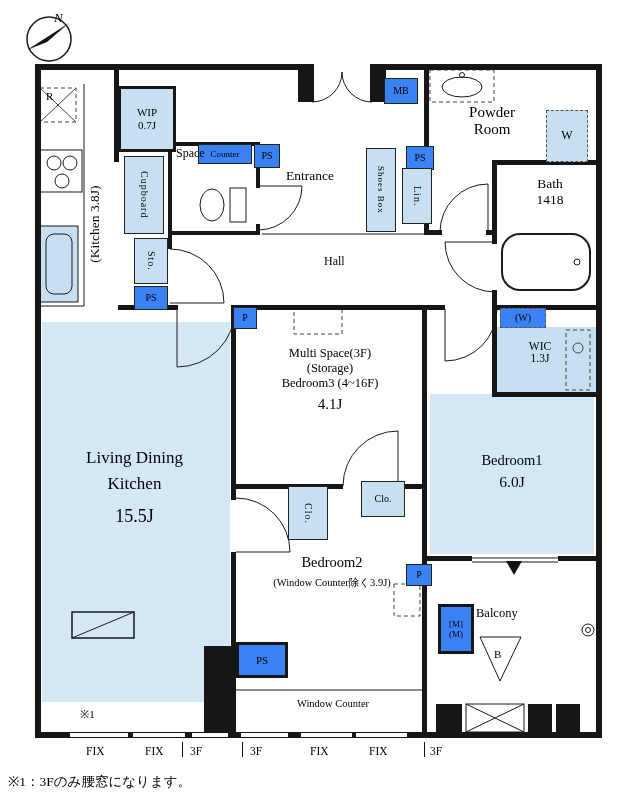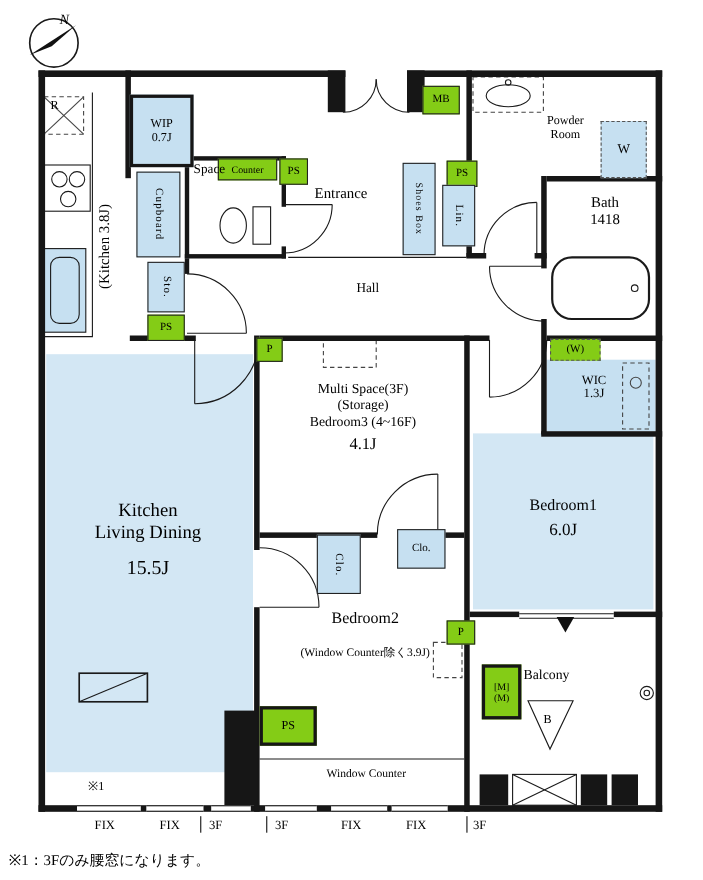--- a/index.html
+++ b/index.html
@@ -1,20 +1,20 @@
 <!DOCTYPE html>
 <html><head>
 <meta charset="utf-8">
 <style>
   html,body{margin:0;padding:0;background:#fff;}
   .plan{position:relative;width:639px;height:800px;background:#fff;overflow:hidden;
         font-family:"Liberation Serif", "DejaVu Serif", serif;color:#000;}
   .fill{position:absolute;}
   .w{position:absolute;background:#161616;}
-  .bx{position:absolute;border:1px solid #222;box-sizing:border-box;background:#84cc16;
+  .bx{position:absolute;border:1px solid #222;box-sizing:border-box;background:#3b82f6;
       display:flex;align-items:center;justify-content:center;text-align:center;
       font-size:10px;line-height:1.15;}
   .blue{background:#c6e0f1;}
   .dash{border-style:dashed;border-color:#555;}
   .thick{border:3px solid #161616;}
   .v{writing-mode:vertical-rl;letter-spacing:1px;}
   .lb{position:absolute;white-space:nowrap;}
   .ctr{text-align:center;white-space:normal;}
   .win{position:absolute;height:6px;background:#fff;box-sizing:border-box;
        border-top:1.5px solid #111;border-bottom:1.5px solid #111;}
@@ -213,21 +213,21 @@
       </div>
   </div>
 
   <div class="lb" style="left:54px;top:10px;font-size:13px;font-style:italic">N</div>
 
   <div class="lb" style="left:20px;top:216px;width:150px;text-align:center;font-size:13.5px;transform:rotate(-90deg)">(Kitchen 3.8J)</div>
 
   <div class="lb" style="left:176px;top:146px;font-size:12px">Space</div>
   <div class="lb" style="left:286px;top:168px;font-size:13.5px">Entrance</div>
 
-  <div class="lb ctr" style="left:470px;top:104px;width:88px;font-size:11px">
+  <div class="lb ctr" style="left:448px;top:104px;width:88px;font-size:15px">
     <div>Powder</div>
     <div>Room</div>
   </div>
 
   <div class="lb ctr" style="left:508px;top:176px;width:84px;font-size:13.5px">
     <div>Bath</div>
     <div>1418</div>
   </div>
 
   <div class="lb" style="left:324px;top:254px;font-size:12px">Hall</div>
@@ -243,28 +243,28 @@
     <div>WIC</div>
     <div>1.3J</div>
   </div>
 
   <div class="lb ctr" style="left:452px;top:452px;width:120px;font-size:14.5px">
     <div>Bedroom1</div>
     <div style="font-size:15.5px;margin-top:4px">6.0J</div>
   </div>
 
   <div class="lb ctr" style="left:52px;top:448px;width:165px;font-size:17px">
+    <div>Living Dining</div>
     <div style="margin-top:6px">Kitchen</div>
-    <div>Living Dining</div>
     <div style="font-size:18px;margin-top:12px">15.5J</div>
   </div>
 
   <div class="lb ctr" style="left:243px;top:554px;width:178px;font-size:14.5px">
     <div>Bedroom2</div>
-    <div style="font-size:10.5px;margin-top:15px">(Window Counter除く3.9J)</div>
+    <div style="font-size:10.5px;margin-top:5px">(Window Counter除く3.9J)</div>
   </div>
 
   <div class="lb" style="left:476px;top:606px;font-size:12.5px">Balcony</div>
   <div class="lb" style="left:494px;top:648px;font-size:11px">B</div>
 
   <div class="lb ctr" style="left:258px;top:698px;width:150px;font-size:10.5px">Window Counter</div>
 
   <div class="lb" style="left:80px;top:706px;font-size:11px">※1</div>
 
   <div class="tick" style="left:182px;top:742px;height:15px"></div>

